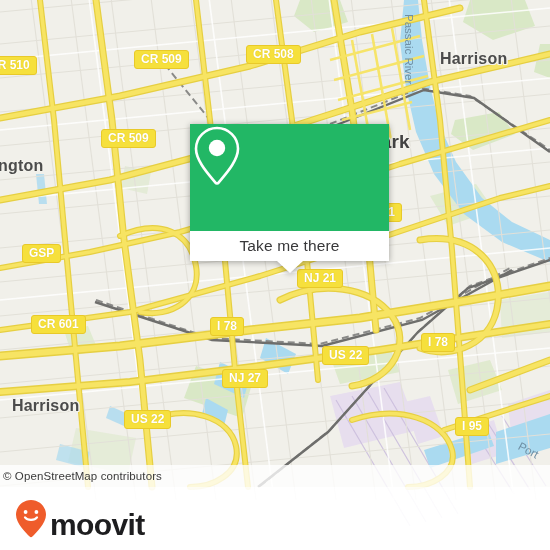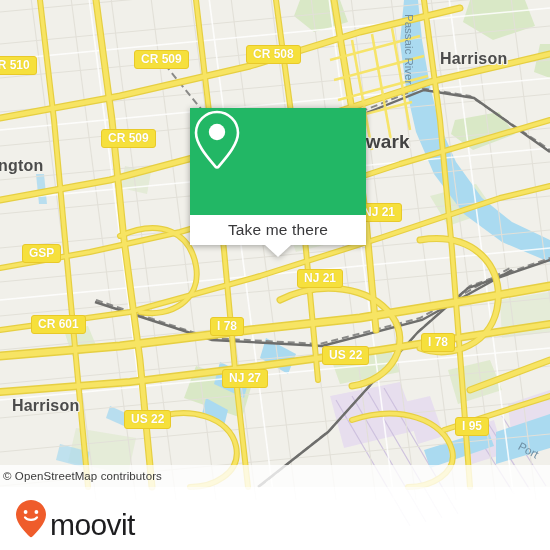--- a/index.html
+++ b/index.html
@@ -19,21 +19,21 @@
     position:absolute;left:0;bottom:0;width:550px;height:22px;
     background:rgba(255,255,255,0.78);
     display:flex;align-items:center;
   }
   .attrib span{
     font-size:11.5px;color:#3a3a3a;padding-left:3px;letter-spacing:.1px;
   }
 
   
   .popup{
-    position:absolute;left:190px;top:108px;width:176px;
+    position:absolute;left:190px;top:124px;width:199px;
     filter:drop-shadow(0 1px 3px rgba(0,0,0,.34));
   }
   .popup-green{
     height:107px;background:#22b765;
     display:flex;align-items:center;justify-content:center;
   }
   .popup-pin{display:block;}
   .popup-label{
     height:30px;background:#ffffff;
     display:flex;align-items:center;justify-content:center;
@@ -86,21 +86,21 @@
   .footer-inner{
     position:relative;height:100%;display:flex;align-items:center;
     justify-content:space-between;padding:0 14px 0 14px;box-sizing:border-box;
   }
   .footer-text{
     font-size:14.6px;color:#2f2f31;line-height:21px;max-width:385px;
     letter-spacing:.05px;
   }
   .brand{display:flex;align-items:center;gap:2px;}
   .brand-word{
-    font-size:30px;font-weight:normal;color:#1d1d1f;letter-spacing:-0.6px;
+    font-size:30px;font-weight:bold;color:#1d1d1f;letter-spacing:-0.6px;
     line-height:30px;
     margin-top:12px;
   }
 </style>
 </head>
 <body>
 
 <div id="app">
 
   <div class="map">

